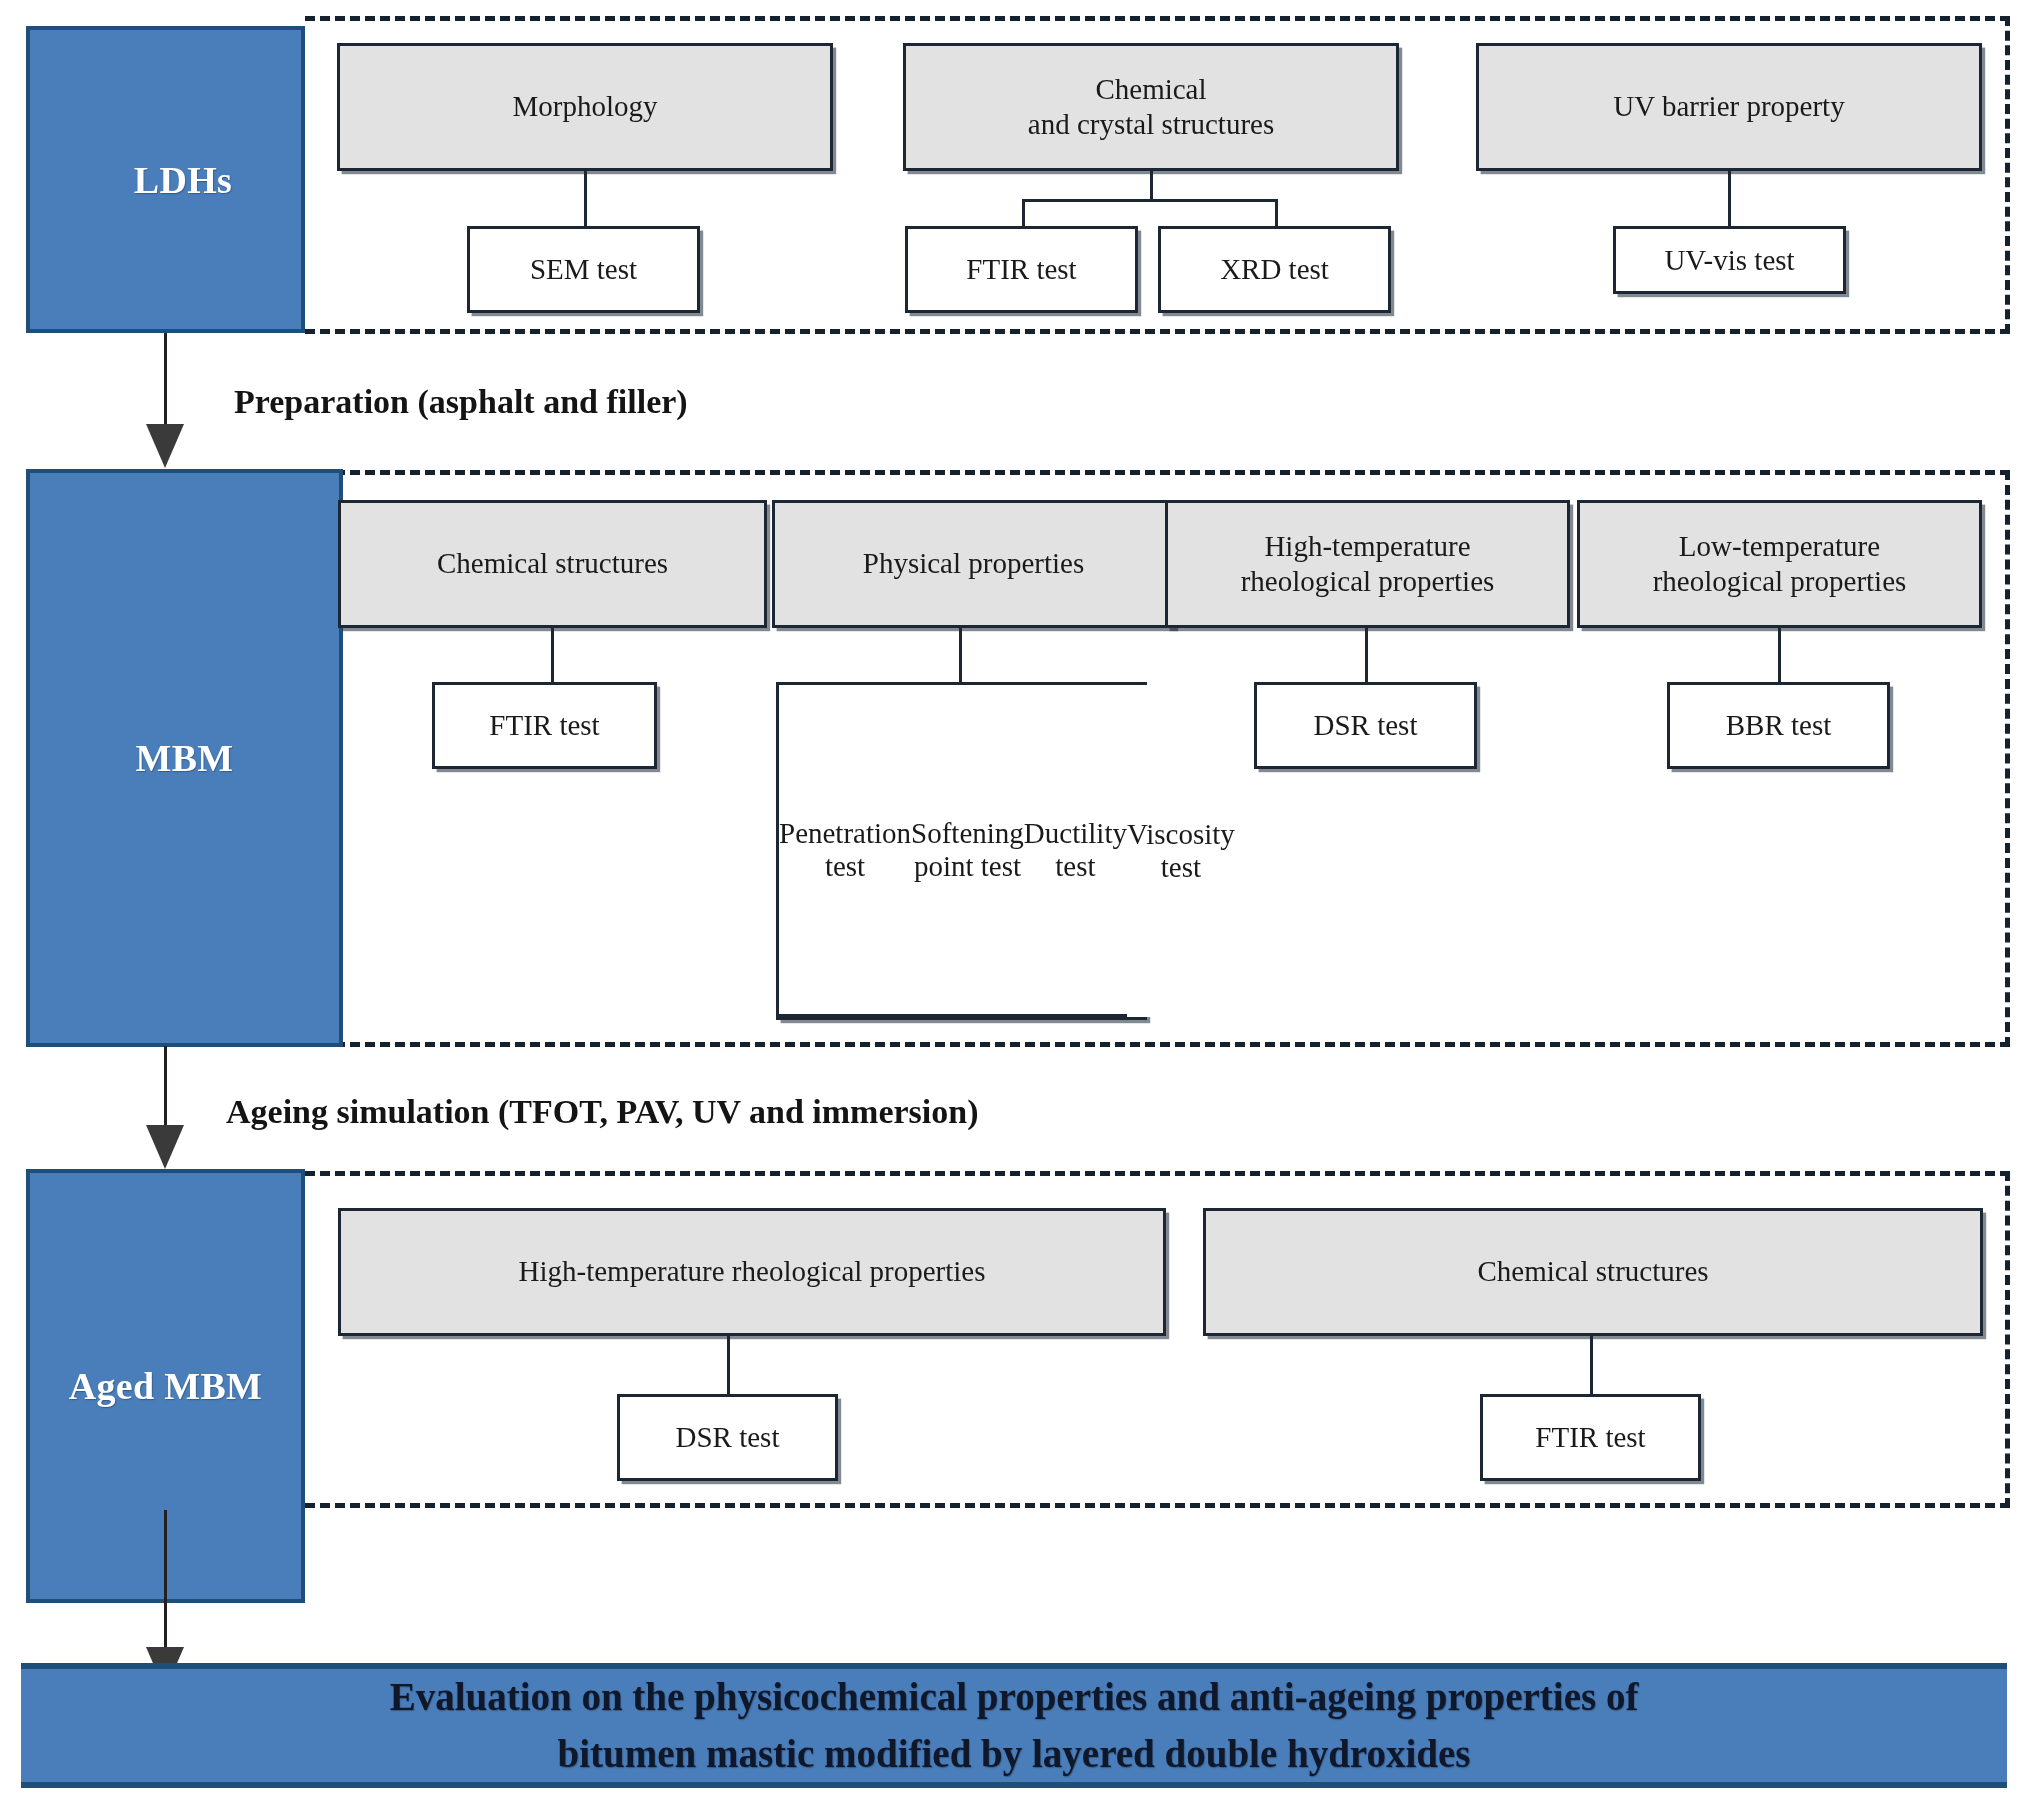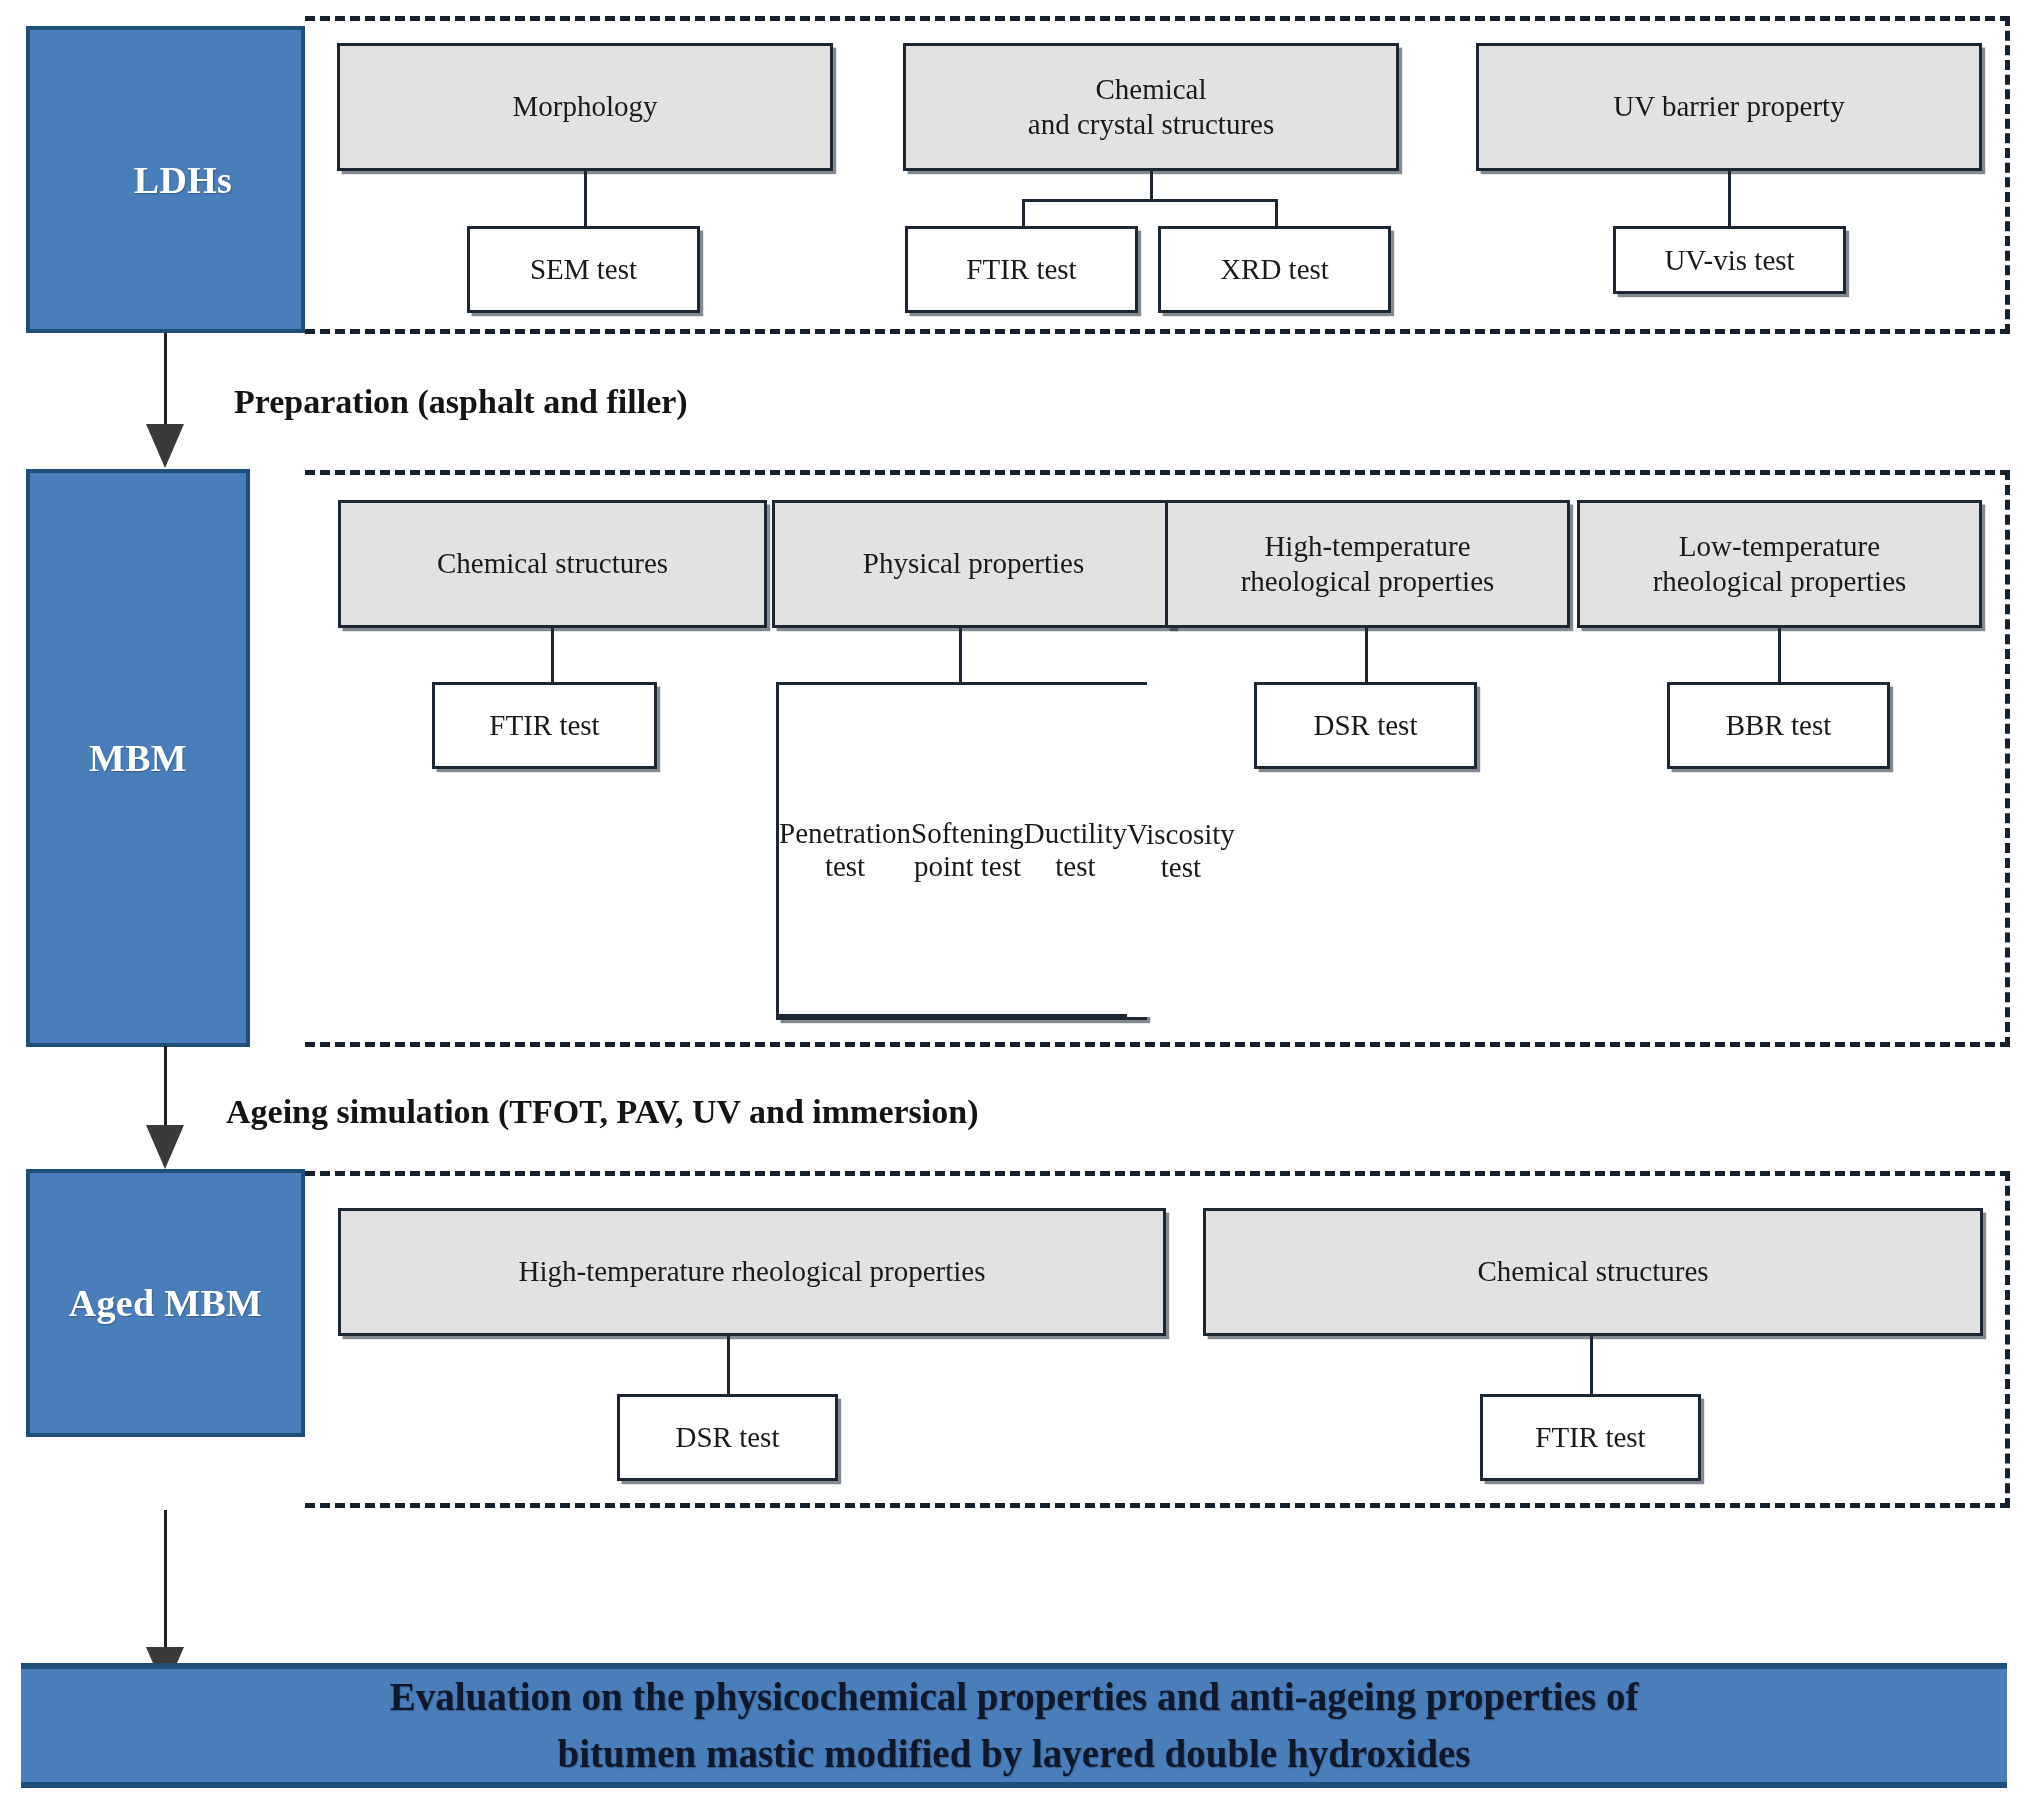--- a/index.html
+++ b/index.html
@@ -203,21 +203,21 @@
   </div>
 
   <div class="flow-arrow" style="left:146px; top:333px; height:135px;">
     <div class="shaft" style="height:92px;"></div>
     <div class="head" style="top:91px;"></div>
   </div>
   <div class="flow-label" style="left:234px; top:383px;">Preparation (asphalt and filler)</div>
 
   <div class="dashed-group" style="left:305px; top:470px; width:1705px; height:577px;"></div>
 
-  <div class="stage-box" style="left:26px; top:469px; width:224px; height:578px;">
+  <div class="stage-box" style="left:26px; top:469px; width:317px; height:578px;">
     <span>MBM</span>
   </div>
 
   <div class="cat-box" style="left:338px; top:500px; width:429px; height:128px;">
     <span>Chemical structures</span>
   </div>
   <div class="vline" style="left:551px; top:627px; height:55px;"></div>
   <div class="test-box" style="left:432px; top:682px; width:225px; height:87px;">
     <span>FTIR test</span>
   </div>
@@ -264,21 +264,21 @@
   </div>
 
   <div class="flow-arrow" style="left:146px; top:1046px; height:124px;">
     <div class="shaft" style="height:81px;"></div>
     <div class="head" style="top:79px;"></div>
   </div>
   <div class="flow-label" style="left:226px; top:1093px;">Ageing simulation (TFOT, PAV, UV and immersion)</div>
 
   <div class="dashed-group" style="left:305px; top:1171px; width:1705px; height:337px;"></div>
 
-  <div class="stage-box" style="left:26px; top:1169px; width:279px; height:268px;">
+  <div class="stage-box" style="left:26px; top:1169px; width:279px; height:434px;">
     <span>Aged MBM</span>
   </div>
 
   <div class="cat-box" style="left:338px; top:1208px; width:828px; height:128px;">
     <span>High-temperature rheological properties</span>
   </div>
   <div class="vline" style="left:727px; top:1335px; height:59px;"></div>
   <div class="test-box" style="left:617px; top:1394px; width:221px; height:87px;">
     <span>DSR test</span>
   </div>

